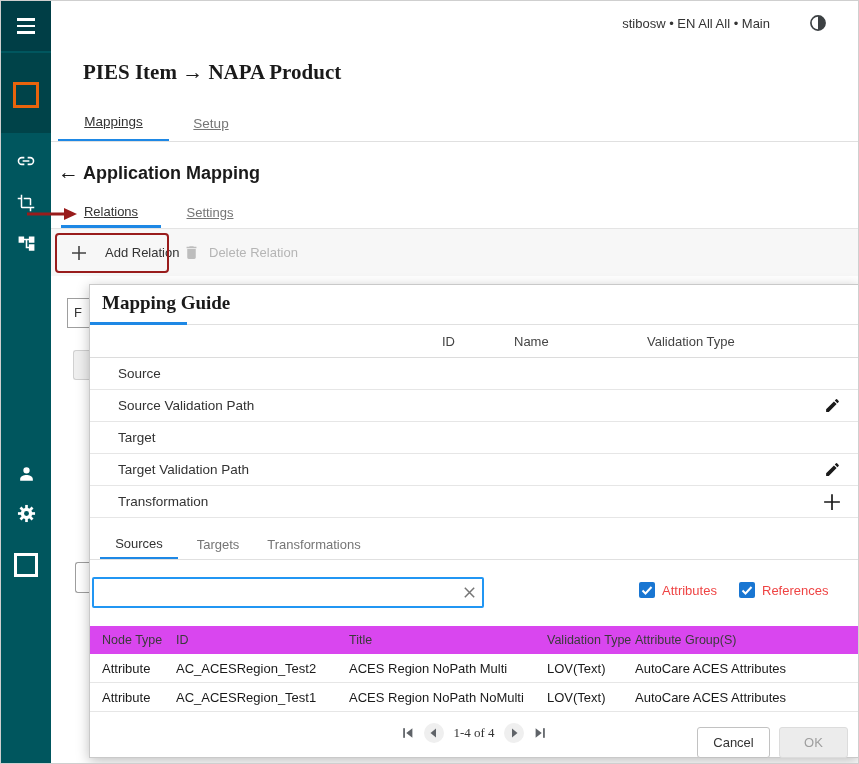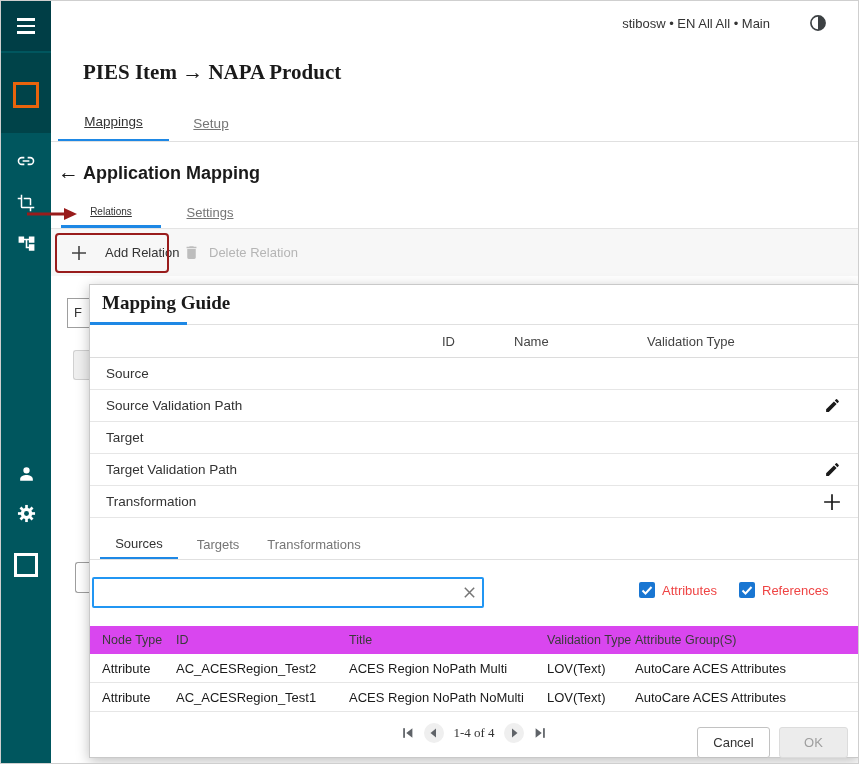--- a/index.html
+++ b/index.html
@@ -24,21 +24,21 @@
   .theme-btn { position:absolute; top:12px; right:30px; width:20px; height:20px; cursor:pointer; }
 
   
   .page-title { position:absolute; left:82px; top:59px; font-family:"Liberation Serif", serif; font-size:21px; color:#1a1a1a; }
   .tab { position:absolute; display:flex; align-items:center; justify-content:center; font-size:13.5px; cursor:pointer;text-decoration:underline; }
   .tab-mappings { left:57px; top:103px; width:111px; height:38px; color:#333; border-bottom:3px solid #1e88e5; }
   .tab-setup { left:180px; top:103px; width:60px; height:38px; color:#757575; }
   .divider1 { position:absolute; left:50px; right:0; top:140px; height:1px; background:#e0e0e0; }
   .back-arrow { position:absolute; left:57px; top:159px; font-size:21px; font-weight:bold; color:#1a1a1a; cursor:pointer; }
   .section-title { position:absolute; left:82px; top:162px; font-size:18px; font-weight:bold; color:#1a1a1a; }
-  .tab-relations { left:60px; top:196px; width:100px; height:31px; color:#333; border-bottom:3px solid #1e88e5; font-size:10px; }
+  .tab-relations { left:60px; top:196px; width:100px; height:31px; color:#333; border-bottom:3px solid #1e88e5; font-size:13px; }
   .tab-settings { left:178px; top:196px; width:62px; height:31px; color:#757575; font-size:13px; }
   .divider2 { position:absolute; left:50px; right:0; top:227px; height:1px; background:#e4e4e4; }
 
   
   .toolbar { position:absolute; left:50px; right:0; top:228px; height:47px; background:#f7f7f7; }
   .btn-add { position:absolute; left:60px; top:232px; height:39px; display:flex; align-items:center; gap:18px; padding:0 10px; cursor:pointer; font-size:13px; color:#333; z-index:3; }
   .btn-del { position:absolute; left:182px; top:232px; height:39px; display:flex; align-items:center; gap:9px; cursor:default; font-size:13px; color:#b5b5b5; }
   .anno-box { position:absolute; left:54px; top:232px; width:114px; height:40px; border:2px solid #991c1c; border-radius:4px; z-index:4; pointer-events:none; }
   .anno-arrow { position:absolute; left:26px; top:205px; z-index:6; pointer-events:none; }
 
@@ -50,21 +50,21 @@
   
   .dialog { position:absolute; left:88px; top:283px; width:770px; height:474px; background:#fff; border:1px solid #c9c9c9; box-shadow:0 3px 12px rgba(0,0,0,0.25); z-index:5; }
   .dlg-title { position:absolute; left:12px; top:7px; font-family:"Liberation Serif", serif; font-size:19px; color:#1a1a1a; }
   .dlg-title-line { position:absolute; left:0; top:39px; right:0; height:1px; background:#e0e0e0; }
   .dlg-title-bar { position:absolute; left:0; top:37px; width:97px; height:3px; background:#1e88e5; z-index:2; }
 
   .map-head { position:absolute; top:40px; left:0; right:0; height:33px; border-bottom:1px solid #dcdcdc; font-size:13px; color:#444; }
   .map-head span { position:absolute; top:9px; }
   .mh-id { left:352px; } .mh-name { left:424px; } .mh-vt { left:557px; }
 
-  .mrow { position:absolute; left:0; right:0; height:32px; border-bottom:1px solid #e6e6e6; display:flex; align-items:center; padding-left:16px; font-size:13.5px; color:#333; cursor:pointer; }
+  .mrow { position:absolute; left:0; right:0; height:32px; border-bottom:1px solid #e6e6e6; display:flex; align-items:center; padding-left:28px; font-size:13.5px; color:#333; cursor:pointer; }
   .mrow1{top:73px} .mrow2{top:105px} .mrow3{top:137px} .mrow4{top:169px} .mrow5{top:201px}
   .row-action { position:absolute; right:16px; top:50%; transform:translateY(-50%); width:20px; height:20px; display:flex; align-items:center; justify-content:center; cursor:pointer; }
 
   .dtab { position:absolute; top:244px; height:31px; display:flex; align-items:center; justify-content:center; font-size:13px; color:#757575; cursor:pointer; }
   .dtab-sources { left:10px; width:78px; color:#333; border-bottom:3px solid #1e88e5; }
   .dtab-targets { left:98px; width:60px; }
   .dtab-trans { left:168px; width:112px; }
   .dlg-line2 { position:absolute; top:274px; left:0; right:0; height:1px; background:#e0e0e0; }
 
   .search-wrap { position:absolute; left:2px; top:292px; width:392px; height:31px; border:2px solid #2196f3; border-radius:2px; display:flex; align-items:center; background:#fff; }

